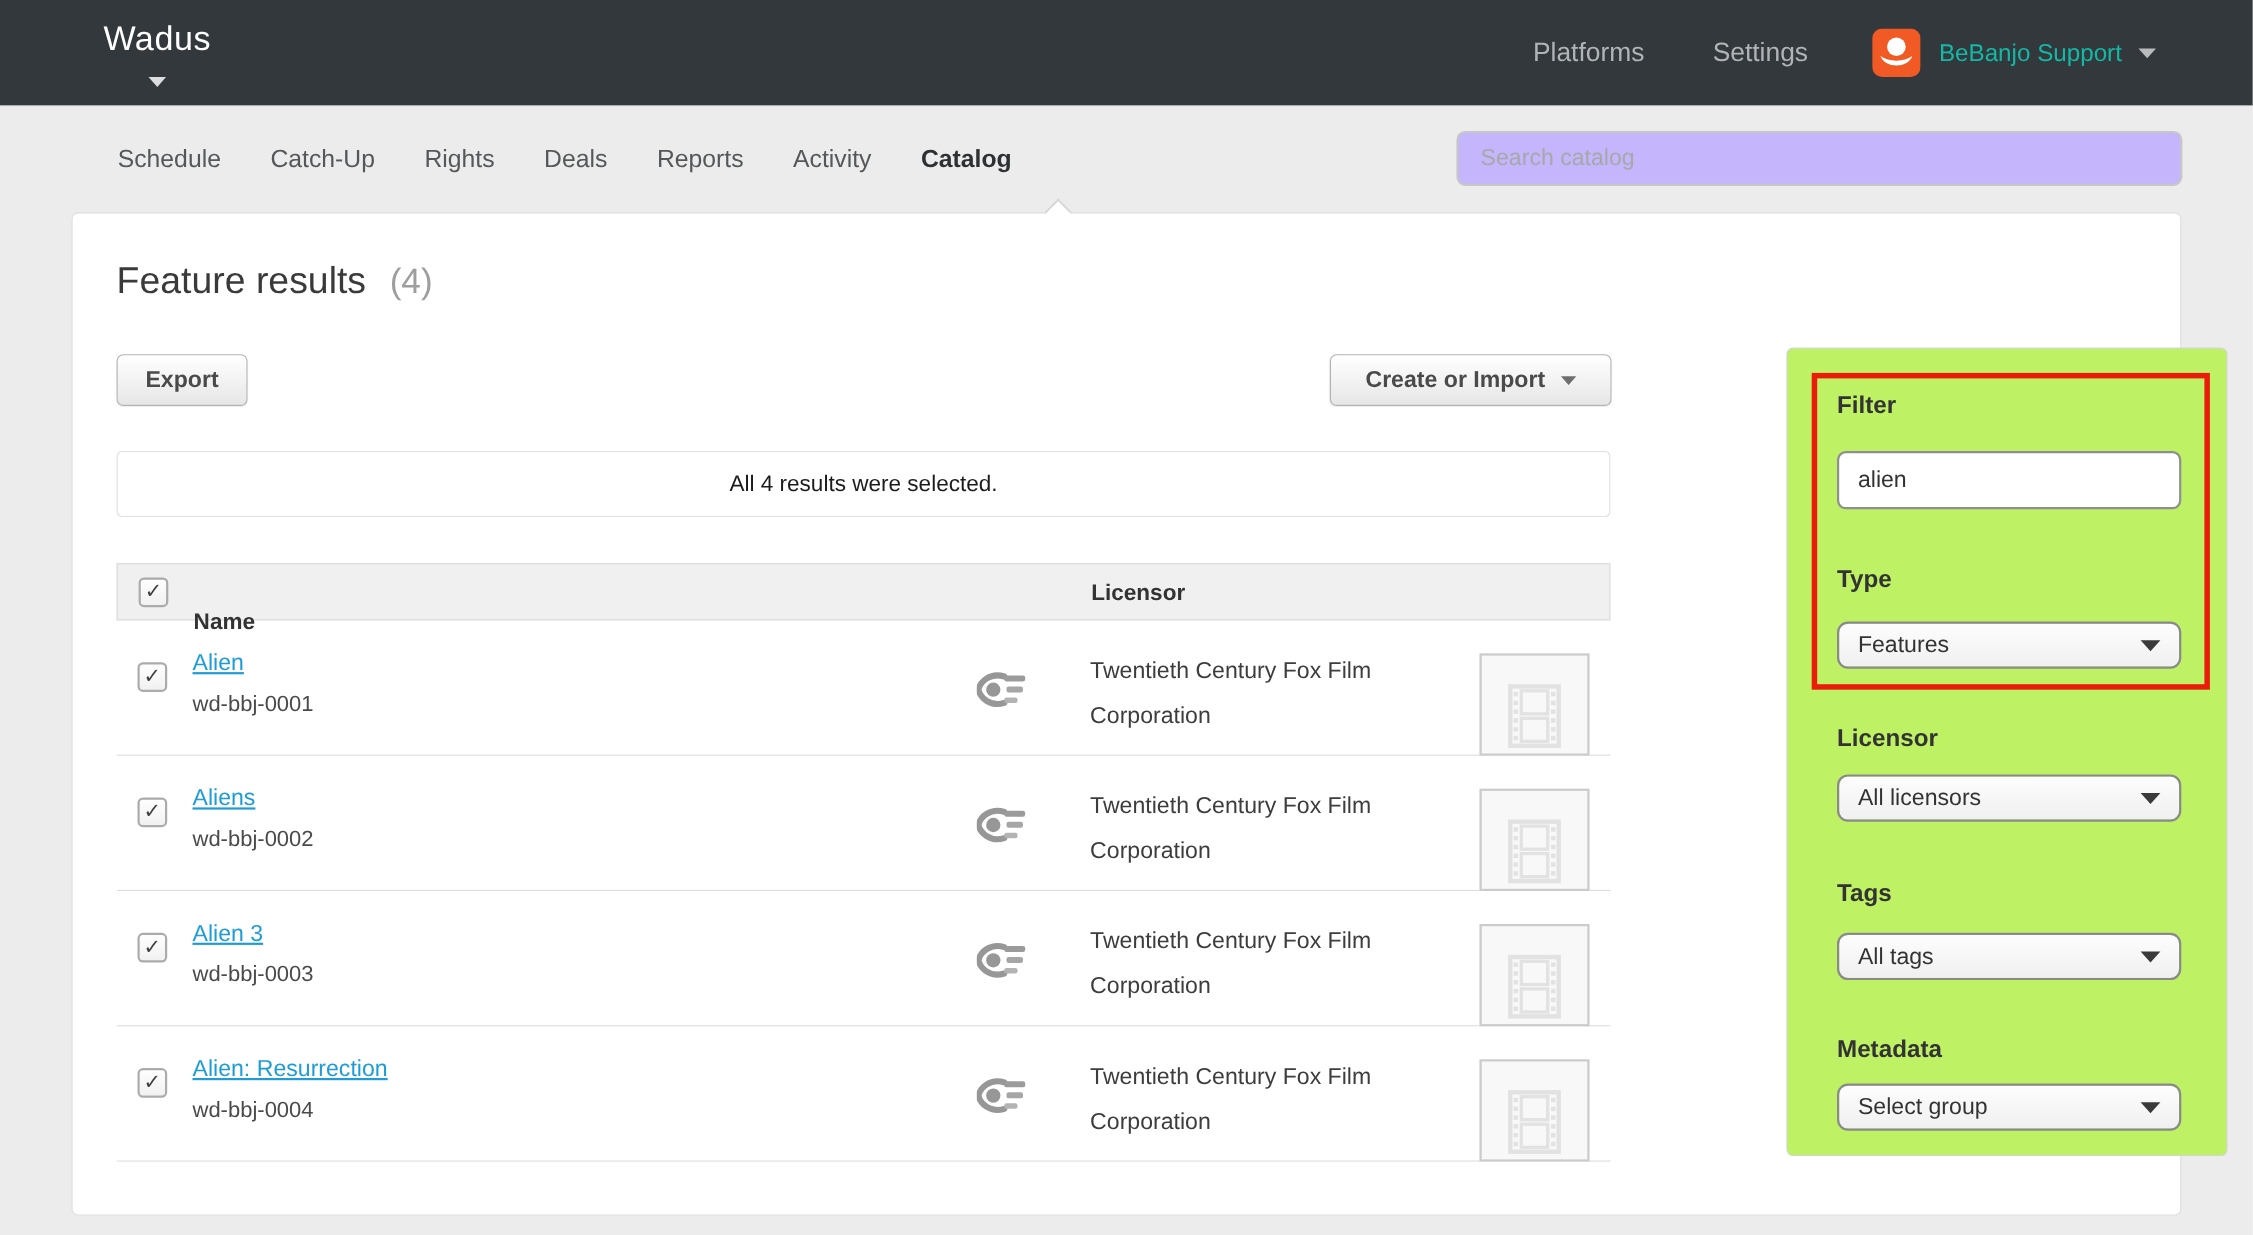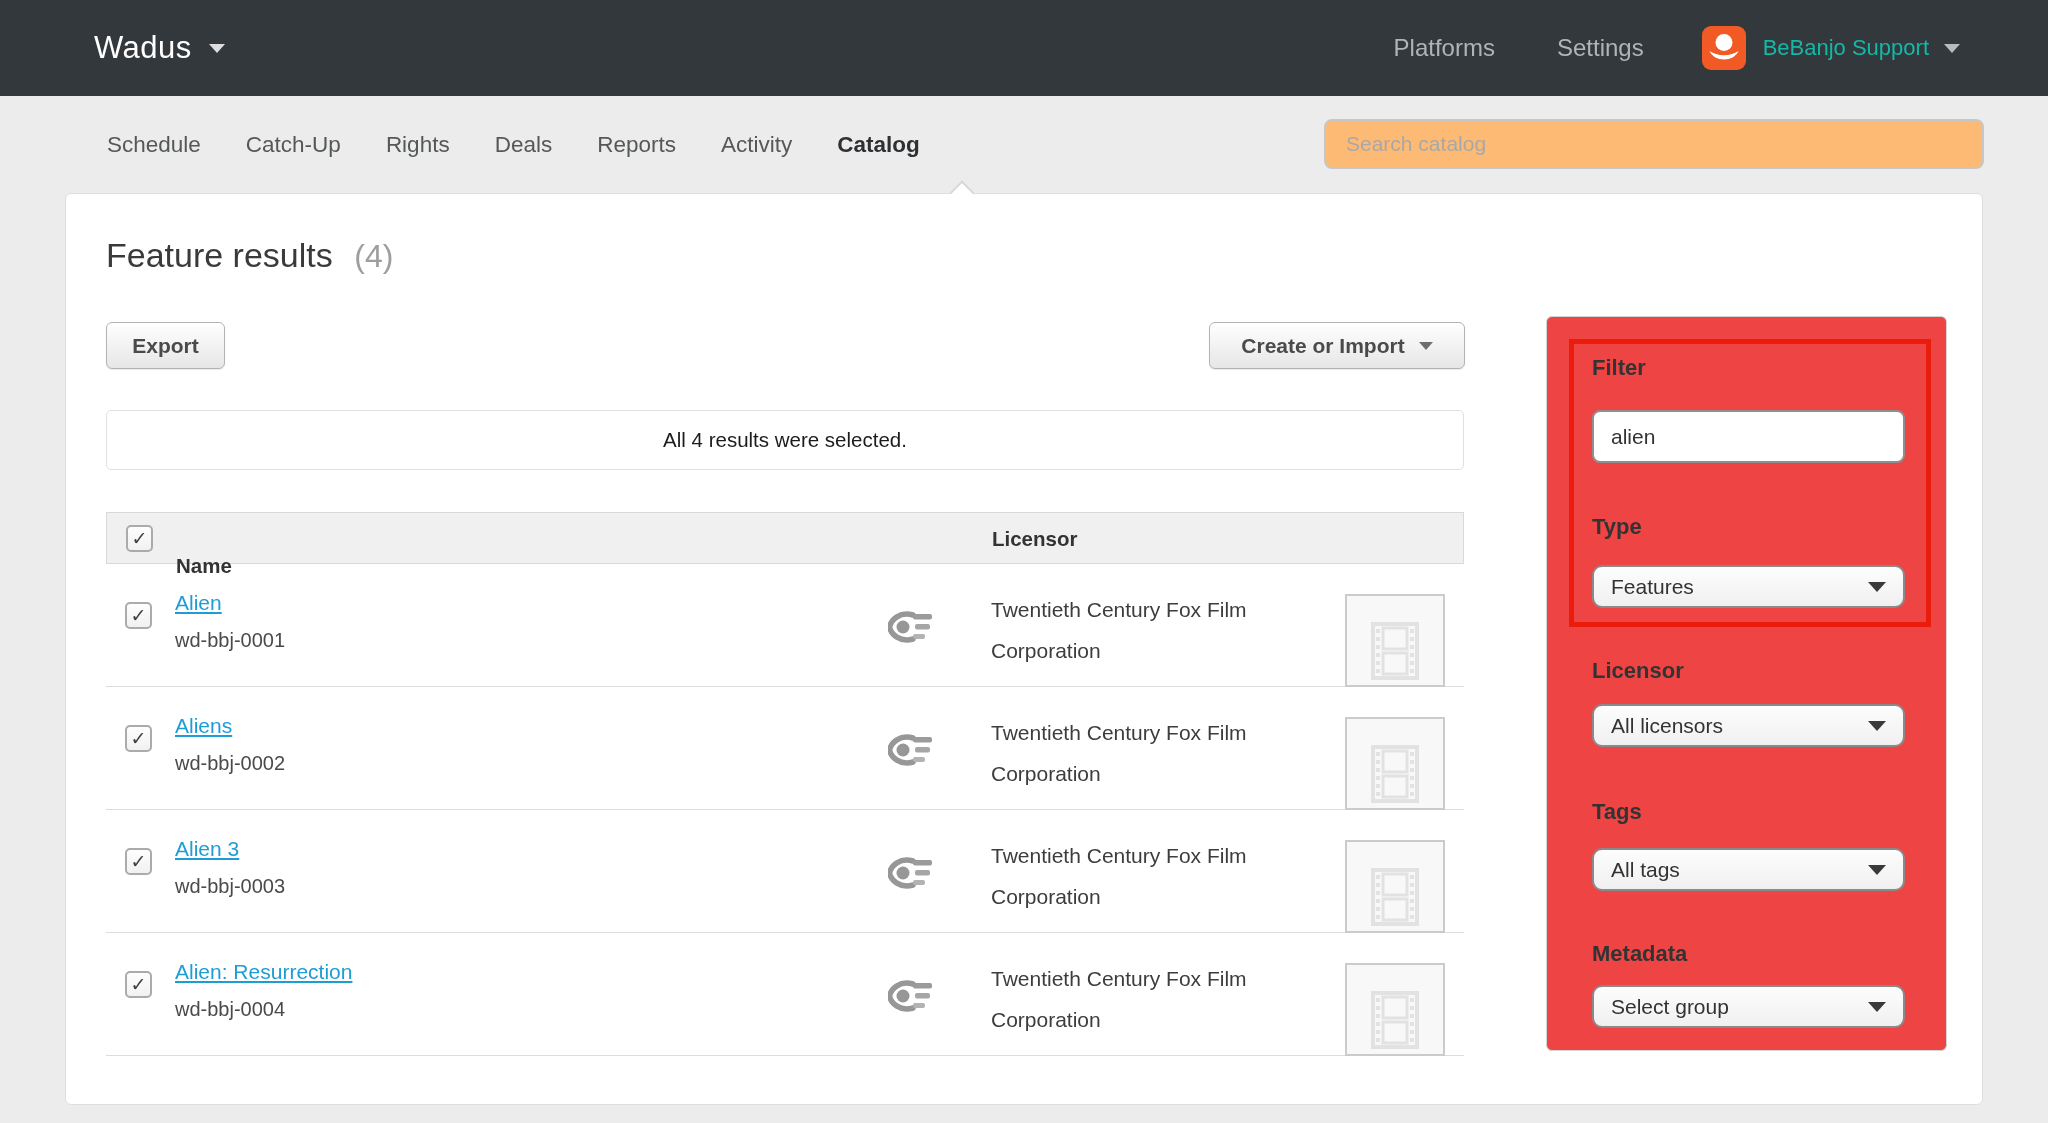--- a/index.html
+++ b/index.html
@@ -11,21 +11,21 @@
     overflow:hidden;
   }
 
   
   .topbar {
     position:absolute; left:0; top:0; width:2048px; height:96px;
     background:var(--topbar_bg,#33383C);
     display:flex; align-items:center;
     padding:0 88px 0 94px;
   }
-  .brand { display:flex; align-items:center; gap:17px; cursor:pointer; }
+  .brand { display:flex; align-items:center; gap:17px; cursor:pointer;flex-direction:column; }
   .brand-name { color:#FFFFFF; font-size:31px; font-weight:400; letter-spacing:0.5px; }
   .caret {
     width:0; height:0;
     border-left:8px solid transparent; border-right:8px solid transparent;
     border-top:9px solid #DCDDDE;
   }
   .topbar-right { margin-left:auto; display:flex; align-items:center; }
   .topbar-link { color:#B1B4B6; font-size:24px; cursor:pointer; }
   .topbar-link + .topbar-link { margin-left:62px; }
   .user-menu { display:flex; align-items:center; margin-left:58px; cursor:pointer; }
@@ -33,21 +33,21 @@
   .user-name { color:#14b8a6; font-size:22px; margin-left:17px; }
   .user-menu .caret { margin-left:15px; border-top-color:#B9BBBD; }
 
   
   .subnav { position:absolute; left:0; top:96px; width:2048px; height:124px; background:#ECECEC; }
   .tabs { position:absolute; left:107px; top:0; height:97px; display:flex; align-items:center; gap:45px; list-style:none; }
   .tab { font-size:22.5px; color:#55585A; cursor:pointer; white-space:nowrap; }
   .tab.active { color:#2E3133; font-weight:bold; }
   .catalog-search {
     position:absolute; right:64px; top:23px; width:660px; height:50px;
-    border:2px solid #C7C7C7; border-radius:8px; background:#fdba74;
+    border:2px solid #C7C7C7; border-radius:8px; background:#c4b5fd;
     font-size:21px; color:#333; padding:0 20px; outline:none;
     font-family:"Liberation Sans","DejaVu Sans",sans-serif;
   }
   .catalog-search::placeholder { color:#A8A8A8; }
 
   
   .panel {
     position:absolute; left:65px; top:193px; width:1918px; height:912px;
     background:#FFFFFF; border:1px solid #DEDEDE; border-radius:6px;
   }
@@ -106,22 +106,22 @@
   .eye-icon { position:absolute; left:782px; top:46px; }
   .licensor-cell { position:absolute; left:885px; top:25px; width:285px; font-size:21px; color:#3D3D3D; line-height:41px; }
   .thumb {
     position:absolute; left:1239px; top:30px; width:100px; height:93px;
     background:#F8F8F8; border:2px solid #CBCBCB; z-index:2;
   }
   .thumb svg { position:absolute; left:50%; bottom:4px; transform:translateX(-50%); }
 
   
   .sidebar {
-    position:absolute; left:1480px; top:122px; width:401px; height:735px;
-    background:#ef4444; border:1px solid #D4D4D4; border-radius:6px;
+    position:absolute; left:1558px; top:122px; width:401px; height:735px;
+    background:#bef264; border:1px solid #D4D4D4; border-radius:6px;
   }
   .highlight-box {
     position:absolute; left:22px; top:22px; width:362px; height:288px;
     border:5px solid var(--highlight_red,#EA1C0C); z-index:3; pointer-events:none;
   }
   .side-label { position:absolute; left:45px; font-size:22px; font-weight:bold; color:#333; }
   .lbl-filter   { top:38px; }
   .lbl-type     { top:197px; }
   .lbl-licensor { top:341px; }
   .lbl-tags     { top:482px; }

